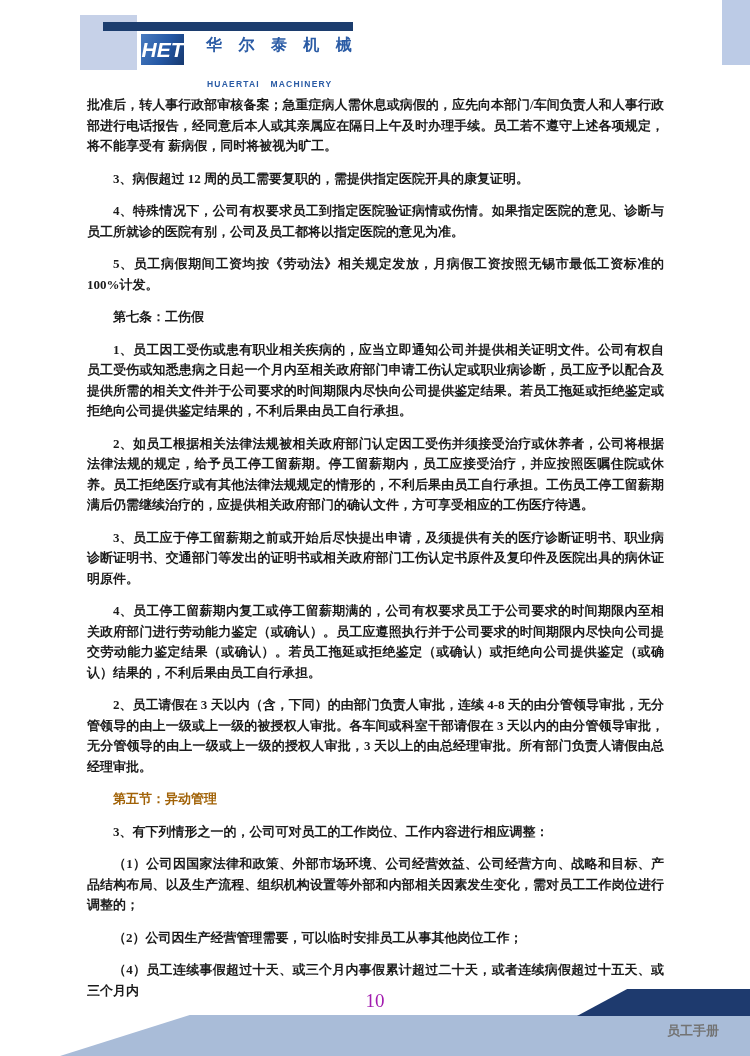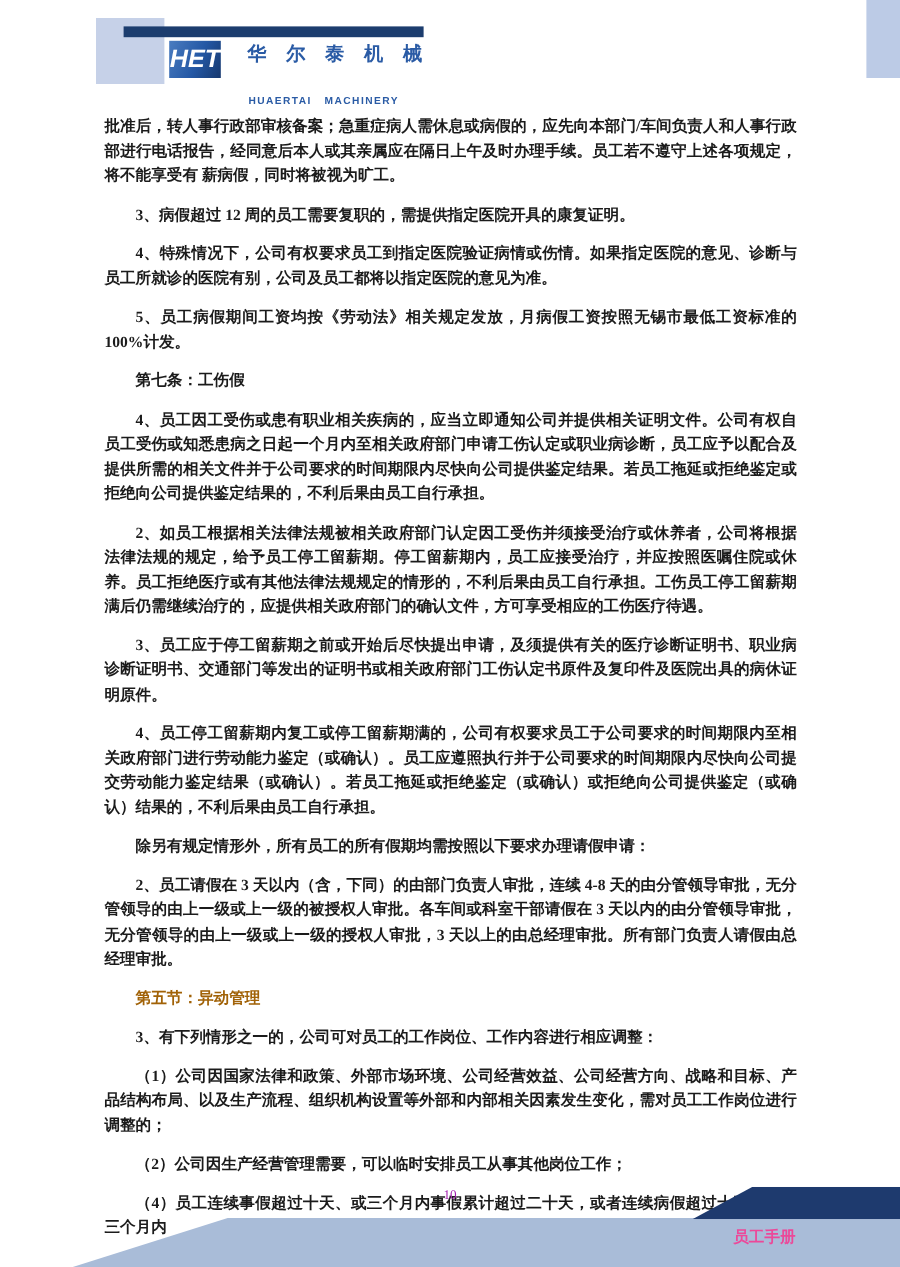--- a/index.html
+++ b/index.html
@@ -39,33 +39,33 @@
     text-align:justify;font-weight:bold;
   }
   .doc-body p{margin:12px;padding:0;}
   .body{text-indent:2em;}
   .body-noindent{text-indent:0;}
   .heading{text-indent:2em;}
   .section-heading{text-indent:2em;color:#a16207;}
   
   .page-number{
     position:absolute;left:0;right:0;top:990px;text-align:center;
-    font-size:11px;color:#a21caf;font-weight:normal;
+    font-size:19px;color:#a21caf;font-weight:normal;
   }
   .footer-band{
     position:absolute;left:0;top:1015px;width:750px;height:41px;background:#a9bcd8;
     clip-path:polygon(8% 100%,25.3% 0,100% 0,100% 100%);
   }
   .footer-trapezoid{
     position:absolute;left:577px;top:989px;width:173px;height:27px;background:#1e3a6e;
     clip-path:polygon(29% 0,100% 0,100% 100%,0 100%);
   }
   .handbook-label{
-    position:absolute;left:592px;top:1022px;width:90px;text-align:center;
-    color:#ec4899;font-size:13px;font-weight:bold;
+    position:absolute;left:648px;top:1022px;width:90px;text-align:center;
+    color:#737373;font-size:13px;font-weight:bold;
     font-family:Liberation Serif, serif;
   }
 </style>
 </head>
 <body>
 
 <div class="corner-square"></div>
 <div class="header-bar"></div>
 <div class="logo-box">
   <span>HET</span>
@@ -73,25 +73,24 @@
 <div class="company-cn">华 尔 泰 机 械</div>
 <div class="company-en">HUAERTAI MACHINERY</div>
 <div class="top-right-rect"></div>
 
 <div class="doc-body">
     <p class="body-noindent">批准后，转人事行政部审核备案；急重症病人需休息或病假的，应先向本部门/车间负责人和人事行政部进行电话报告，经同意后本人或其亲属应在隔日上午及时办理手续。员工若不遵守上述各项规定，将不能享受有 薪病假，同时将被视为旷工。</p>
     <p class="body">3、病假超过 12 周的员工需要复职的，需提供指定医院开具的康复证明。</p>
     <p class="body">4、特殊情况下，公司有权要求员工到指定医院验证病情或伤情。如果指定医院的意见、诊断与员工所就诊的医院有别，公司及员工都将以指定医院的意见为准。</p>
     <p class="body">5、员工病假期间工资均按《劳动法》相关规定发放，月病假工资按照无锡市最低工资标准的 100%计发。</p>
     <p class="heading">第七条：工伤假</p>
-    <p class="body">4、员工因工受伤或患有职业相关疾病的，应当立即通知公司并提供相关证明文件。公司有权自员工受伤或知悉患病之日起一个月内至相关政府部门申请工伤认定或职业病诊断，员工应予以配合及提供所需的相关文件并于公司要求的时间期限内尽快向公司提供鉴定结果。若员工拖延或拒绝鉴定或拒绝向公司提供鉴定结果的，不利后果由员工自行承担。</p>
+    <p class="body">1、员工因工受伤或患有职业相关疾病的，应当立即通知公司并提供相关证明文件。公司有权自员工受伤或知悉患病之日起一个月内至相关政府部门申请工伤认定或职业病诊断，员工应予以配合及提供所需的相关文件并于公司要求的时间期限内尽快向公司提供鉴定结果。若员工拖延或拒绝鉴定或拒绝向公司提供鉴定结果的，不利后果由员工自行承担。</p>
     <p class="body">2、如员工根据相关法律法规被相关政府部门认定因工受伤并须接受治疗或休养者，公司将根据法律法规的规定，给予员工停工留薪期。停工留薪期内，员工应接受治疗，并应按照医嘱住院或休养。员工拒绝医疗或有其他法律法规规定的情形的，不利后果由员工自行承担。工伤员工停工留薪期满后仍需继续治疗的，应提供相关政府部门的确认文件，方可享受相应的工伤医疗待遇。</p>
     <p class="body">3、员工应于停工留薪期之前或开始后尽快提出申请，及须提供有关的医疗诊断证明书、职业病诊断证明书、交通部门等发出的证明书或相关政府部门工伤认定书原件及复印件及医院出具的病休证明原件。</p>
     <p class="body">4、员工停工留薪期内复工或停工留薪期满的，公司有权要求员工于公司要求的时间期限内至相关政府部门进行劳动能力鉴定（或确认）。员工应遵照执行并于公司要求的时间期限内尽快向公司提交劳动能力鉴定结果（或确认）。若员工拖延或拒绝鉴定（或确认）或拒绝向公司提供鉴定（或确认）结果的，不利后果由员工自行承担。</p>
-    <p class="body">除另有规定情形外，所有员工的所有假期均需按照以下要求办理请假申请：</p>
     <p class="body">2、员工请假在 3 天以内（含，下同）的由部门负责人审批，连续 4-8 天的由分管领导审批，无分管领导的由上一级或上一级的被授权人审批。各车间或科室干部请假在 3 天以内的由分管领导审批，无分管领导的由上一级或上一级的授权人审批，3 天以上的由总经理审批。所有部门负责人请假由总经理审批。</p>
     <p class="section-heading">第五节：异动管理</p>
     <p class="body">3、有下列情形之一的，公司可对员工的工作岗位、工作内容进行相应调整：</p>
     <p class="body">（1）公司因国家法律和政策、外部市场环境、公司经营效益、公司经营方向、战略和目标、产品结构布局、以及生产流程、组织机构设置等外部和内部相关因素发生变化，需对员工工作岗位进行调整的；</p>
     <p class="body">（2）公司因生产经营管理需要，可以临时安排员工从事其他岗位工作；</p>
     <p class="body">（4）员工连续事假超过十天、或三个月内事假累计超过二十天，或者连续病假超过十五天、或三个月内</p>
   </div>
 
 <div class="page-number">10</div>
 <div class="footer-band"></div>

